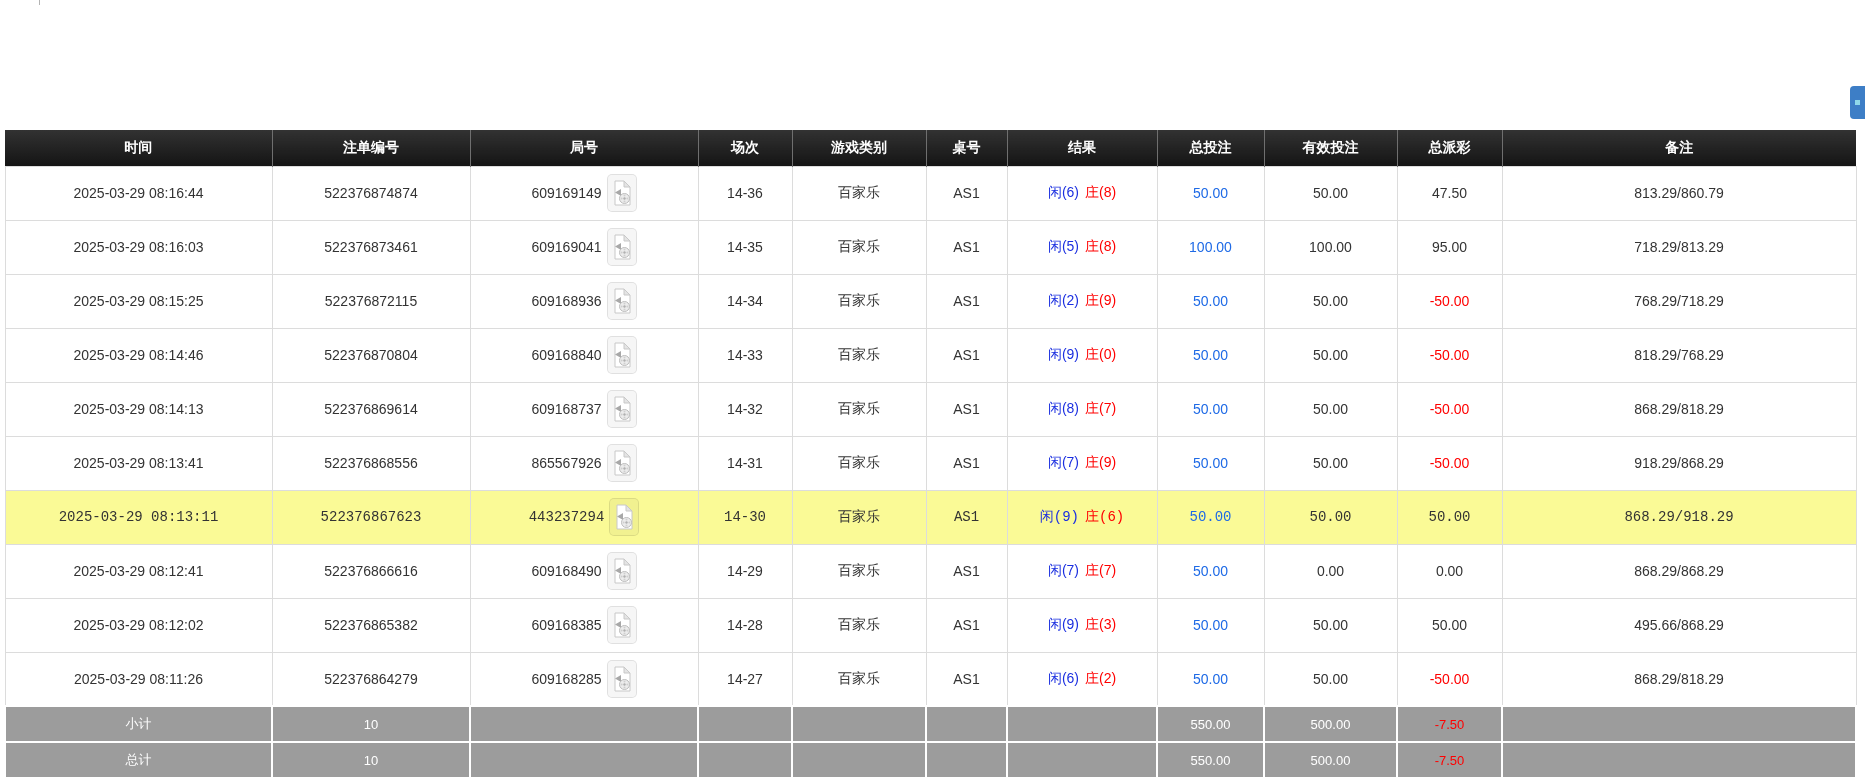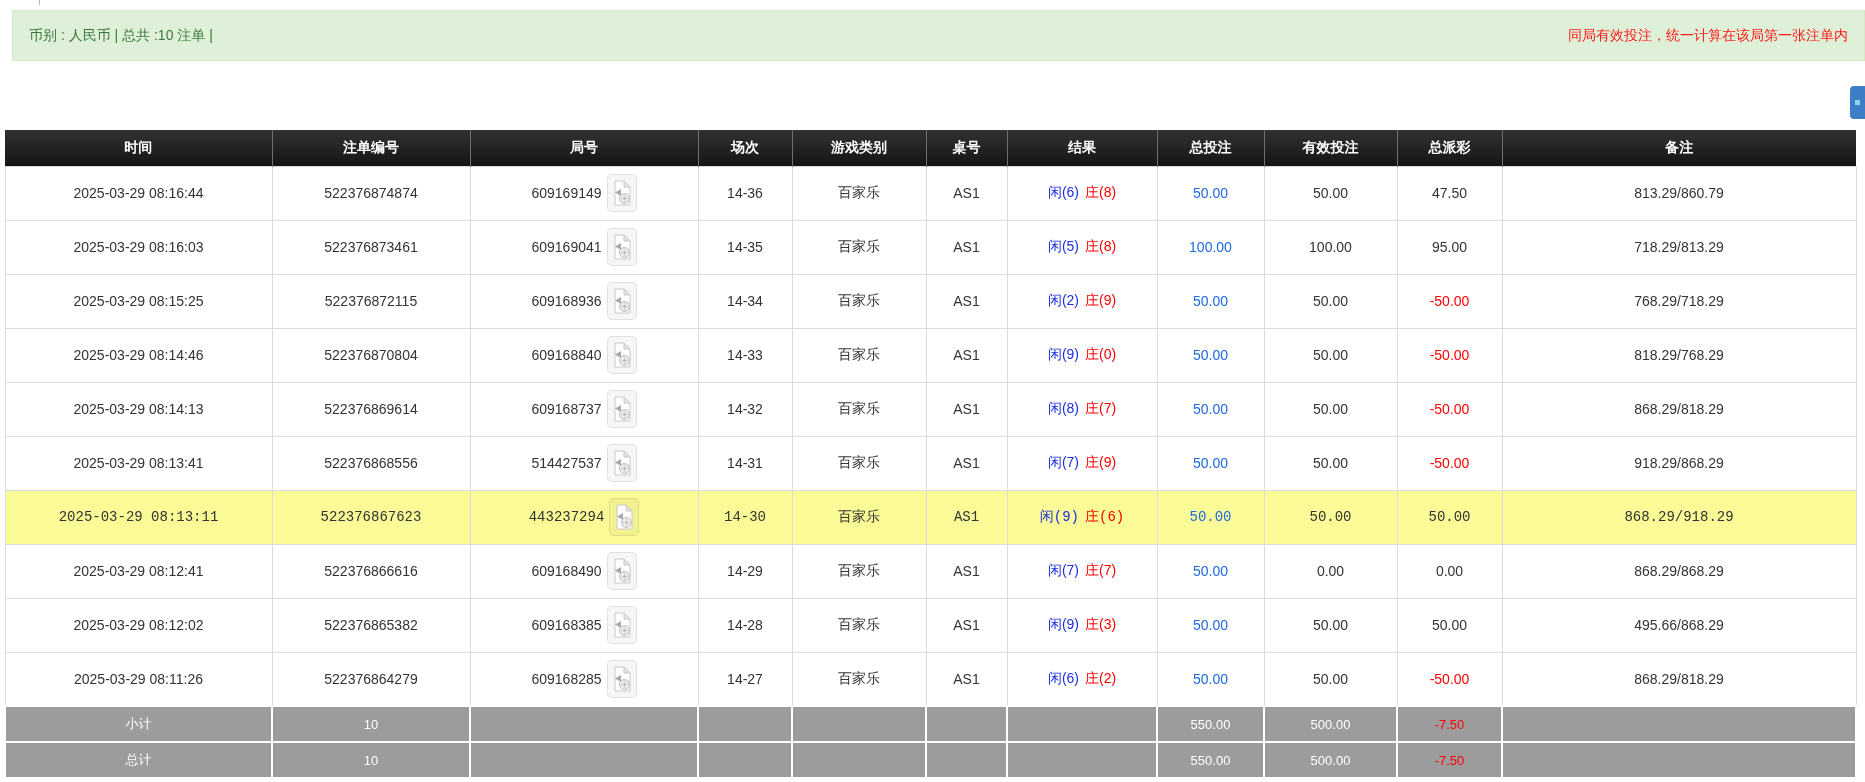--- a/index.html
+++ b/index.html
@@ -43,24 +43,20 @@
 
   tfoot td { height:36px; background:#9c9c9c; color:#fff; font-size:13px;
     text-align:center; border:2px solid #fff; }
 </style>
 </head>
 <body>
 
 <div class="page">
   <div class="top-cutoff"></div>
 
-  <div class="banner">
-    <span class="banner-left">币别 : 人民币 | 总共 :10 注单 |</span>
-    <span class="banner-right">同局有效投注，统一计算在该局第一张注单内</span>
-  </div>
 
   <div class="blue-btn">
     <span class="glyph"></span>
   </div>
 
   <table class="bet-table">
     <colgroup>
       <col style="width:267px">
         <col style="width:198px">
         <col style="width:228px">
@@ -247,21 +243,21 @@
     <td class="amount-blue">50.00</td>
     <td>50.00</td>
     <td class="payout neg">-50.00</td>
     <td>868.29/818.29</td>
   </tr>
         <tr>
     <td>2025-03-29 08:13:41</td>
     <td>522376868556</td>
     <td>
       <span class="round-wrap">
-        <span>514427537</span>
+        <span>865567926</span>
         <span class="video-btn">
           <svg width="20" height="26" viewBox="0 0 20 26" aria-hidden="true">
             <path d="M3 1 h9 l6 6 v18 h-15 z" fill="#ffffff" stroke="#c8c8c8"></path>
             <path d="M12 1 l6 6 h-6 z" fill="#e4e4e4" stroke="#c8c8c8"></path>
             <path d="M9 9 L3 12.5 L9 16 Z" fill="#a8a8a8"></path>
             <circle cx="12.5" cy="18.5" r="5" fill="#ececec" stroke="#bdbdbd"></circle>
             <circle cx="12.5" cy="18.5" r="1.2" fill="#b0b0b0"></circle>
             <circle cx="12.5" cy="15.6" r="1" fill="#cfcfcf"></circle>
             <circle cx="12.5" cy="21.4" r="1" fill="#cfcfcf"></circle>
             <circle cx="9.6" cy="18.5" r="1" fill="#cfcfcf"></circle>

